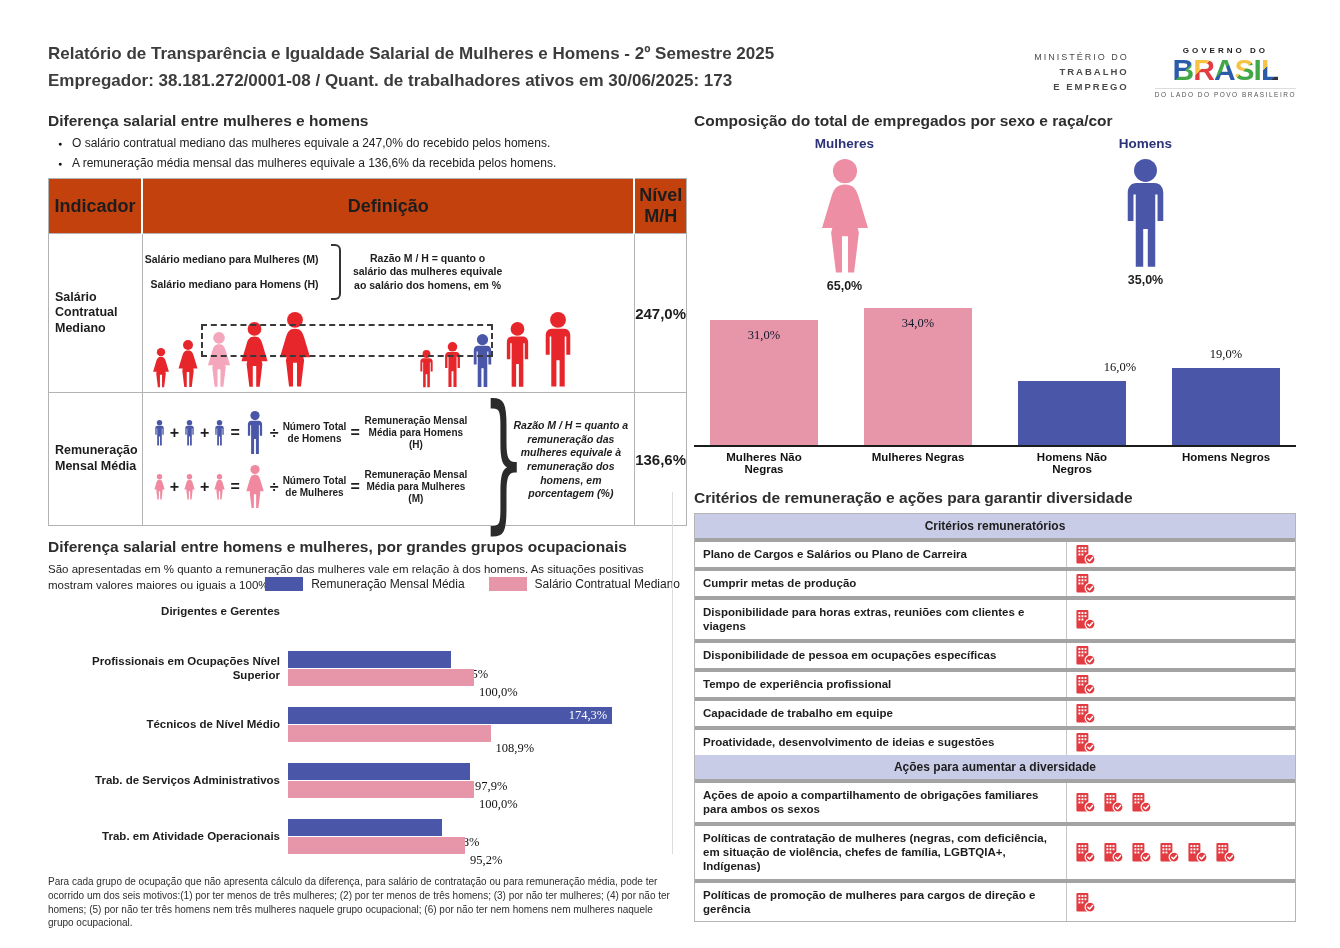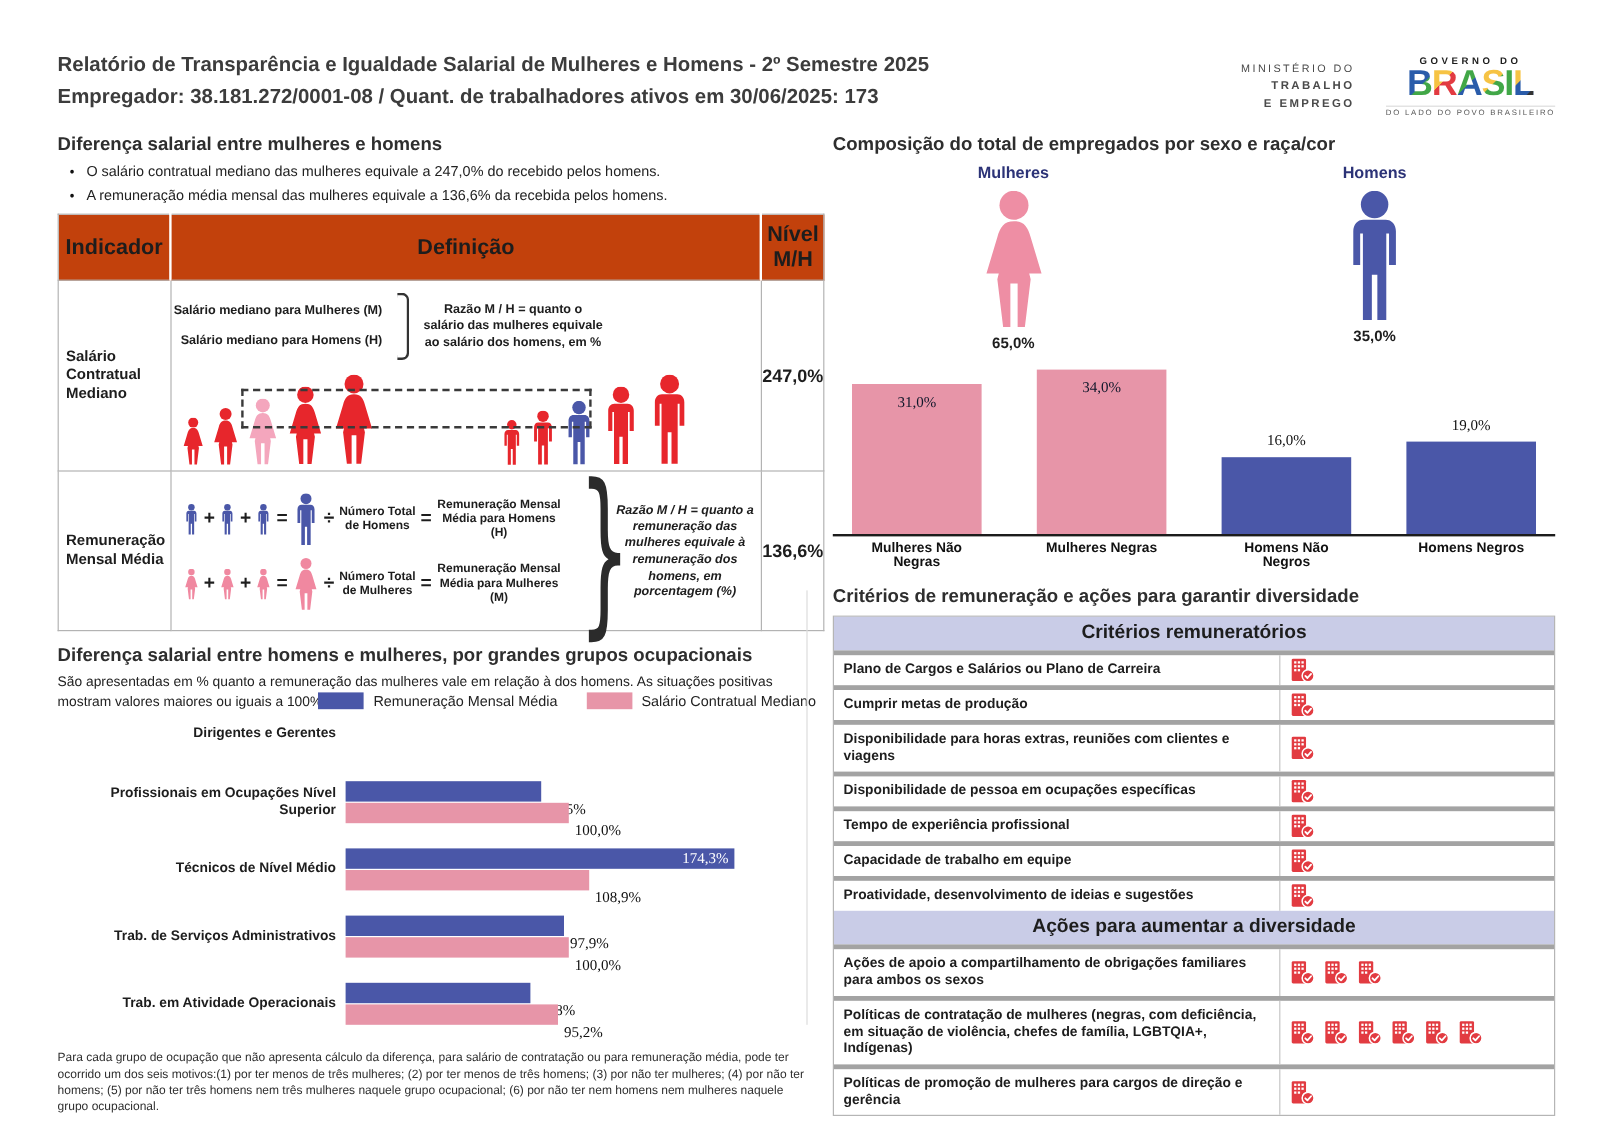--- a/index.html
+++ b/index.html
@@ -97,21 +97,21 @@
   .comp-bar-wrap { width:108px; position:relative; }
   .comp-bar-wrap.pink { background:#e795a8; } .comp-bar-wrap.blue { background:#4a57a8; }
   .comp-val { position:absolute; width:100%; text-align:center; font-family:"Liberation Serif", serif; font-size:12.5px; }
   .comp-val.inside { top:8px; color:#0f172a; }
   .comp-val.above { top:-21px; color:#111; }
   .comp-cats { display:flex; justify-content:space-between; padding:0 16px; margin-top:4px; }
   .comp-cat { width:108px; text-align:center; font-size:11.5px; font-weight:bold; color:#111; }
 
   
   .crit { border:1px solid #b5b5b5; margin-top:6px; }
-  .crit-header { background:#c9cce7; text-align:center; font-size:16px; font-weight:bold;
+  .crit-header { background:#c9cce7; text-align:center; font-size:12px; font-weight:bold;
       color:#1d1d1d; padding:5px 4px; }
   .crit-row { display:flex; border-top:4px solid #a3a3a3; align-items:stretch; }
   .crit-text { width:372px; flex:none; border-right:1px solid #c6c6c6; padding:5px 8px;
       font-size:11.5px; font-weight:bold; color:#1d1d1d; line-height:1.25; display:flex; align-items:center; }
   .crit-icons { flex:1; display:flex; align-items:center; gap:7px; padding:2px 8px; }
 
   
   .footer { text-align:center; font-size:13.5px; font-weight:bold; color:#2e2e2e; margin-top:24px; }
 
   .divider-line { position:absolute; left:672px; top:492px; width:1px; height:362px; background:#dcdcdc; }
@@ -386,21 +386,21 @@
         </div>
       </div>
 
       <div class="comp-bars" id="comp-bars">
           <div class="comp-bar-wrap pink" style="height: 124.93px;">
             <div class="comp-val inside">31,0%</div>
           </div>
           <div class="comp-bar-wrap pink" style="height: 137.02px;">
             <div class="comp-val inside">34,0%</div>
           </div>
-          <div class="comp-bar-wrap blue" style="height: 64.48px;">
+          <div class="comp-bar-wrap blue" style="height: 64.48px; padding-left: 48px;">
             <div class="comp-val above">16,0%</div>
           </div>
           <div class="comp-bar-wrap blue" style="height: 76.57px;">
             <div class="comp-val above">19,0%</div>
           </div>
         </div>
       <div class="comp-cats" id="comp-cats">
           <div class="comp-cat">Mulheres Não Negras</div>
           <div class="comp-cat">Mulheres Negras</div>
           <div class="comp-cat">Homens Não Negros</div>

